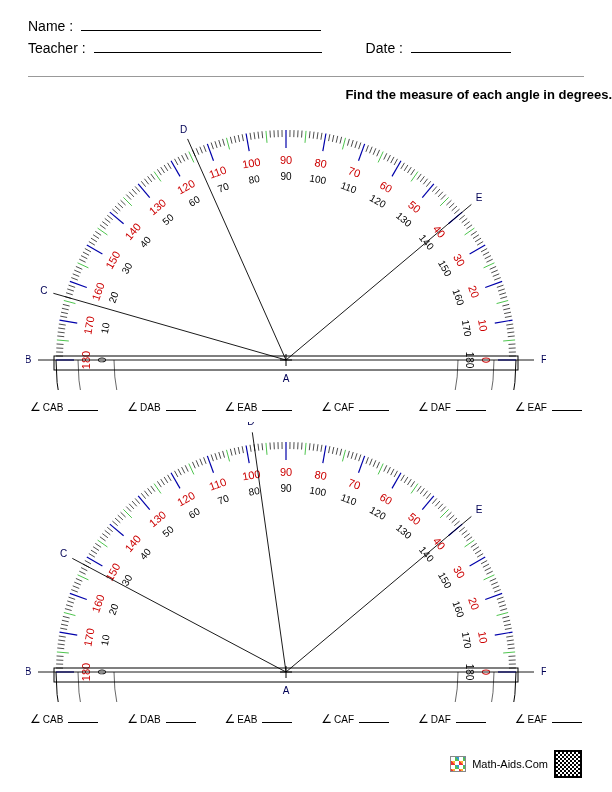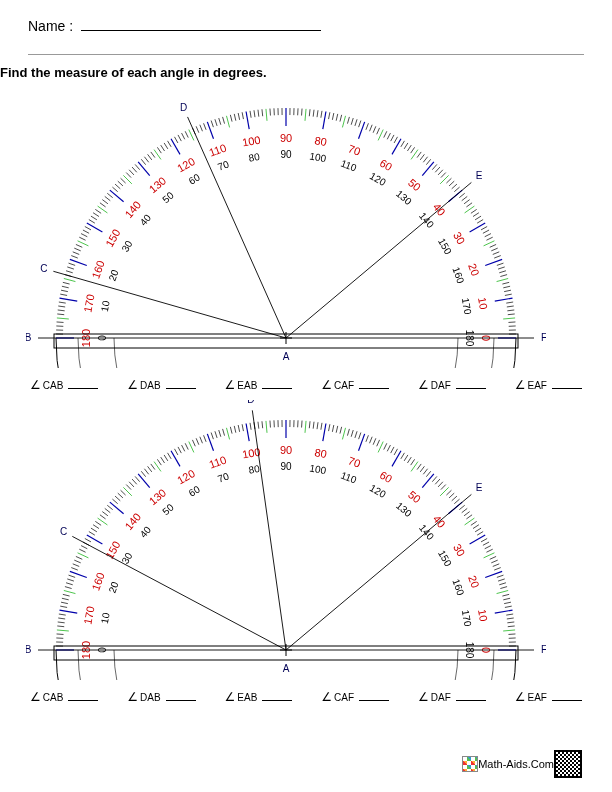--- a/index.html
+++ b/index.html
@@ -29,21 +29,21 @@
   }
   .field-line {
     border-bottom: 1px solid #000;
     display: inline-block;
   }
   .hr {
     border-top: 1px solid #999;
     margin: 6px 28px 0 28px;
   }
   .instruction {
-    text-align: left;
+    text-align: right;
     font-weight: bold;
     font-size: 13px;
     margin-top: 10px;
   }
   .protractor-block {
     position: relative;
     width: 560px;
     margin: 8px auto 0 auto;
   }
   .answers {
@@ -65,21 +65,21 @@
     width: 30px;
     display: inline-block;
     margin-left: 3px;
   }
   .footer {
     position: absolute;
     bottom: 14px;
     right: 30px;
     display: flex;
     align-items: center;
-    gap: 0;
+    gap: 6px;
     font-size: 11px;
   }
   .footer-icon {
     width: 16px; height: 16px;
     display: inline-block;
     background:
       linear-gradient(45deg,#e33 25%,transparent 25%) 0 0/8px 8px,
       linear-gradient(45deg,transparent 75%,#39c 75%) 0 0/8px 8px,
       linear-gradient(45deg,#5b5 25%,transparent 25%) 4px 4px/8px 8px,
       linear-gradient(45deg,transparent 75%,#fa3 75%) 4px 4px/8px 8px;
@@ -95,20 +95,30 @@
   }
 </style>
 </head>
 <body>
 
 <div class="header">
   <div class="header-row">
     <div class="field">
       <span class="field-label">Name :</span>
       <span class="field-line" style="width:240px"></span>
+    </div>
+  </div>
+  <div class="header-row">
+    <div class="field">
+      <span class="field-label">Teacher :</span>
+      <span class="field-line" style="width:228px"></span>
+    </div>
+    <div class="field">
+      <span class="field-label">Date :</span>
+      <span class="field-line" style="width:100px"></span>
     </div>
   </div>
 </div>
 <div class="hr"></div>
 
 <div class="instruction">Find the measure of each angle in degrees.</div>
 
 <div id="protractors">
     <div class="protractor-block"><svg width="520" height="280" viewBox="0 0 520 280">
     <path d="M 30 249.99999999999997 A 230 230 0 0 0 490 250" fill="none" stroke="#000" stroke-width="1"></path>

